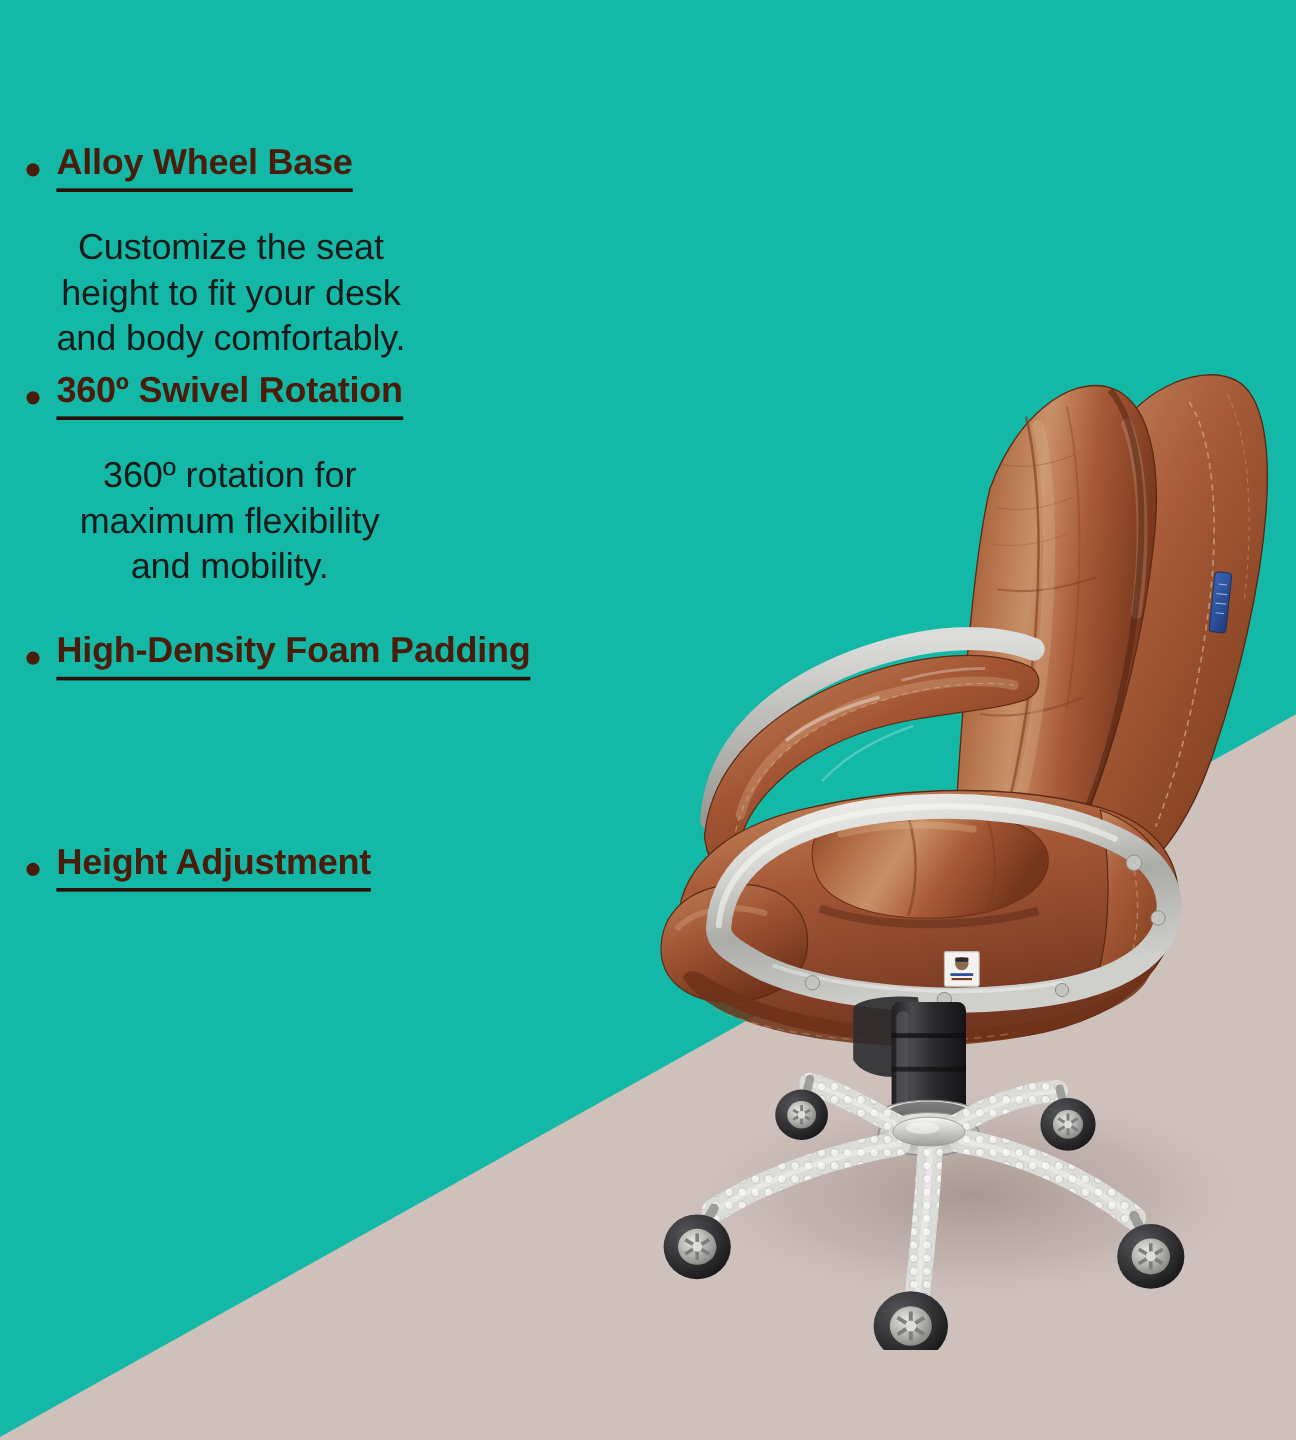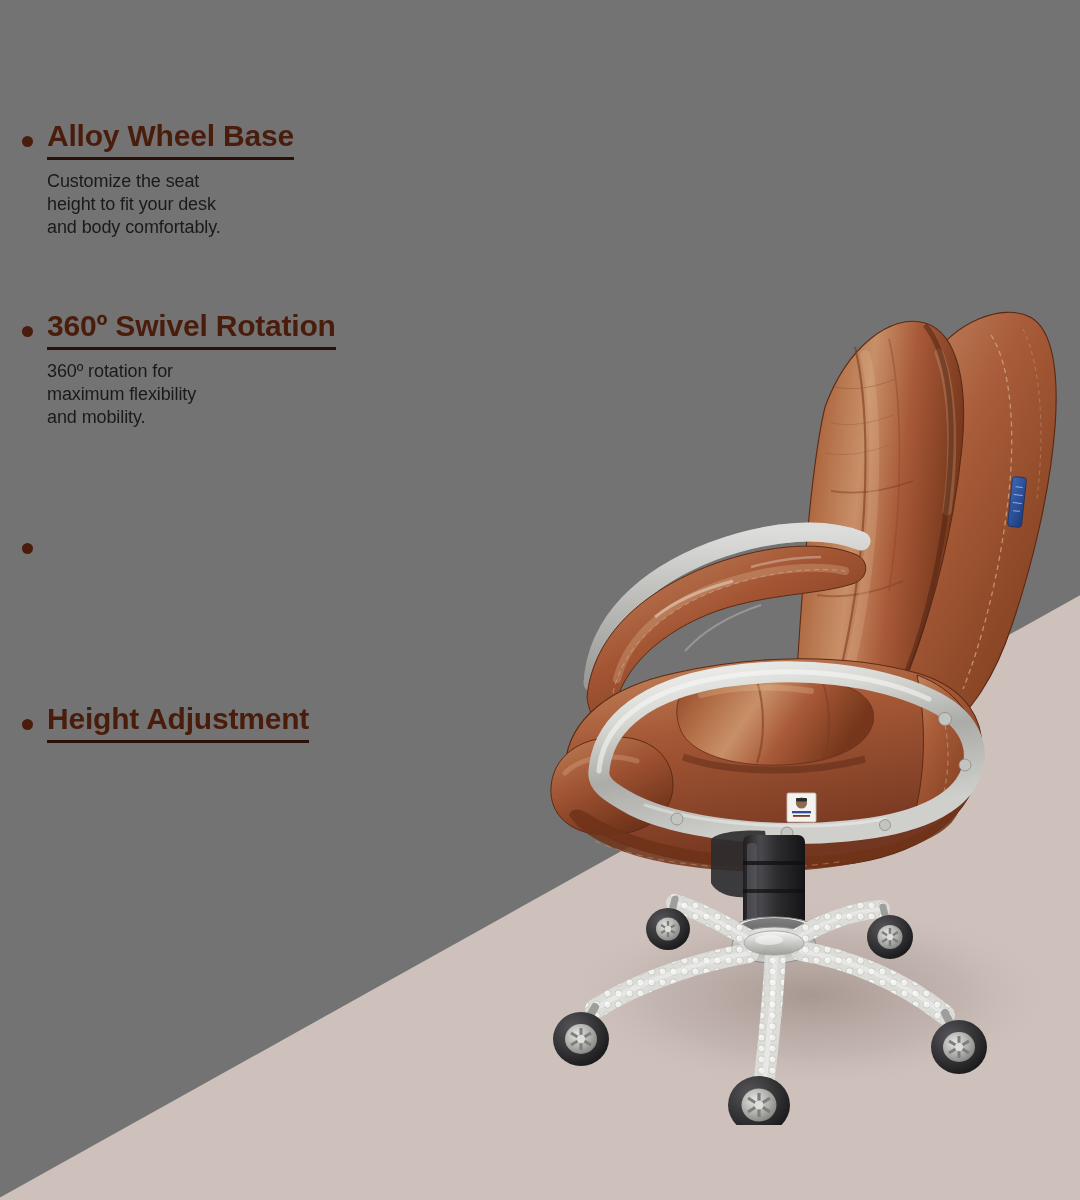--- a/index.html
+++ b/index.html
@@ -5,21 +5,21 @@
 <style>
   * { margin:0; padding:0; box-sizing:border-box; }
   html,body{
     width:1080px; height:1200px; overflow:hidden;
     font-family:"Liberation Sans", sans-serif;
   }
 
   #canvas{
     position:relative;
     width:1080px; height:1200px;
-    background:#737373;
+    background:#14b8a6;
     overflow:hidden;
   }
 
   
   .diagonal-wedge{
     position:absolute;
     inset:0;
     background:#CEC1BC;
     -webkit-clip-path: polygon(0% 99.8%, 100% 49.6%, 100% 100%, 0% 100%);
     clip-path: polygon(0% 99.8%, 100% 49.6%, 100% 100%, 0% 100%);
@@ -59,26 +59,27 @@
     white-space:nowrap;
   }
   .title-underline{
     height:2.5px;
     background:#2A1008;
     margin-top:4px;
     width:100%;
   }
   .feature-desc{
     margin-left:25px;
-    margin-top:10px;
+    margin-top:28px;
     color:#1A1A1A;
-    font-size:18px;
+    font-size:30px;
     line-height:1.27;
     letter-spacing:-0.1px;
     white-space:pre-line;
+    text-align:center;
   }
 
   
   .chair-figure{
     position:absolute;
     left:525px; top:295px;
     width:555px; height:830px;
     z-index:4;
   }
   .chair-figure svg{ display:block; width:100%; height:100%; }
@@ -115,20 +116,21 @@
       </div>
       <div class="feature-desc">360º rotation for
 maximum flexibility
 and mobility.</div>
     </div>
 
     <div class="feature-block" data-idx="2">
       <div class="feature-head-row">
         <span class="bullet-dot"></span>
         <span class="head-wrap">
+          <div class="feature-title">High-Density Foam Padding</div>
           <div class="title-underline"></div>
         </span>
       </div>
     </div>
 
     <div class="feature-block" data-idx="3">
       <div class="feature-head-row">
         <span class="bullet-dot"></span>
         <span class="head-wrap">
           <div class="feature-title">Height Adjustment</div>

